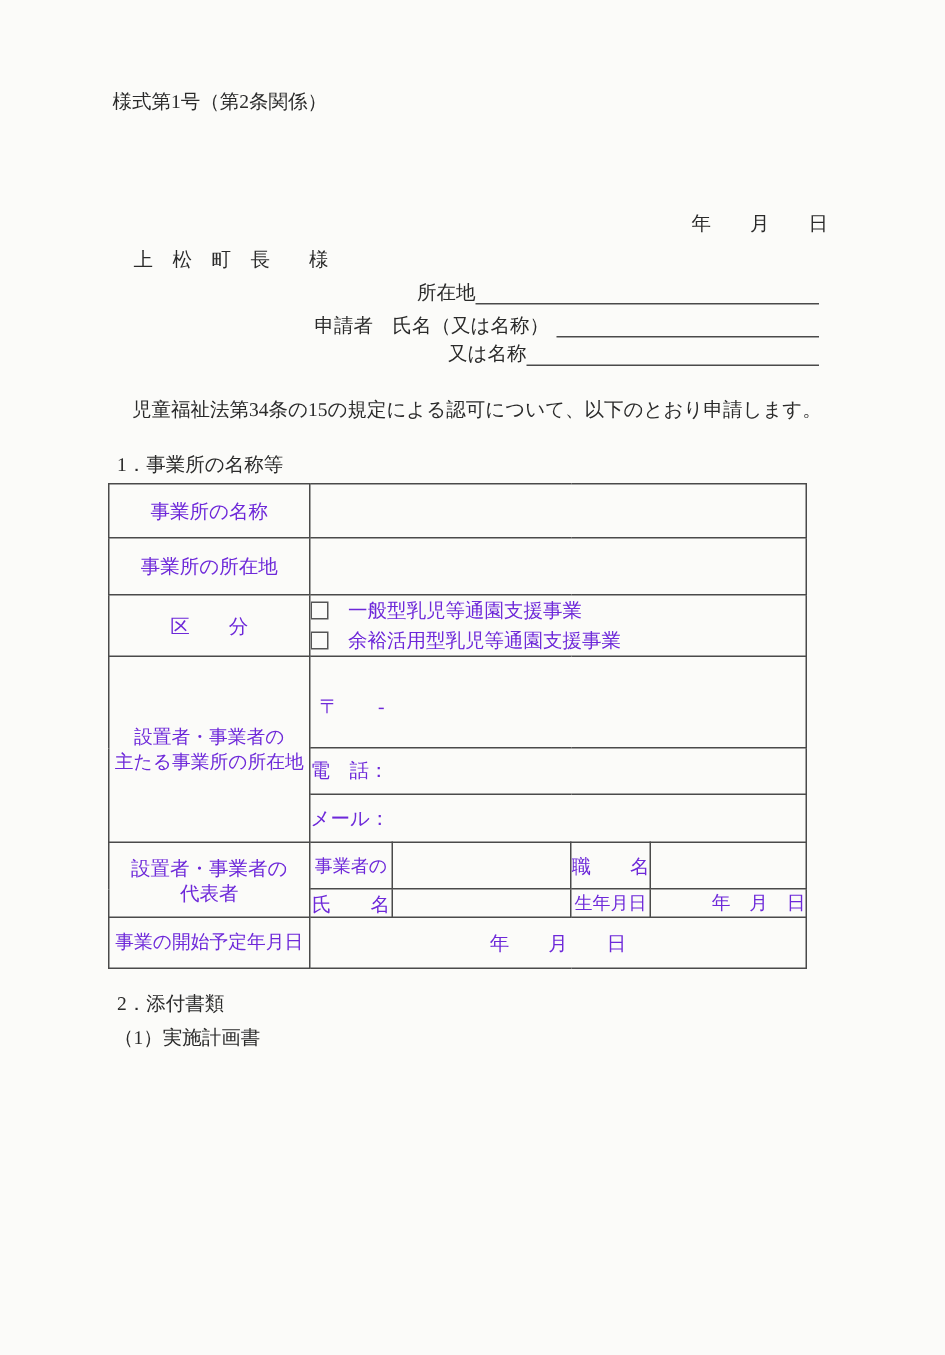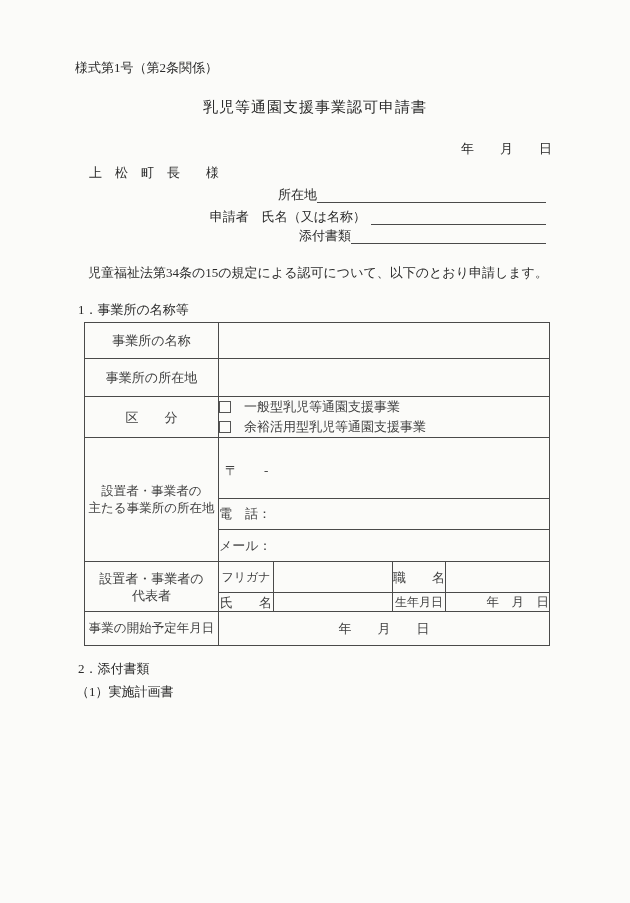--- a/index.html
+++ b/index.html
@@ -23,24 +23,24 @@
   .row-a{top:185px;}  .row-a .app-line{width:229px;}
   .row-b{top:207px;}  .row-b .app-line{width:175px;margin-left:5px;}
   .row-c{top:226px;}  .row-c .app-line{width:195px;}
   .statement{left:88px;top:265px;}
   .sec1{left:78px;top:302px;}
   .sec2{left:78px;top:661px;}
   .att1{left:76px;top:684px;}
   .att2{left:76px;top:707px;}
 
   table.form{
-    position:absolute;left:84px;top:322px;
+    position:absolute;left:72px;top:322px;
     border-collapse:collapse;table-layout:fixed;
     width:465px;
-    font-size:13px;color:#404040;
+    font-size:13px;color:#6d28d9;
   }
   table.form td{
     border:1px solid #4a4a4a;
     padding:0;
     vertical-align:middle;
     overflow:hidden;
   }
   td.hdr{text-align:center;line-height:17px;}
   td.hdr2{text-align:center;line-height:17px;font-size:12.5px;}
   .pad{padding-left:6px;}
@@ -53,36 +53,35 @@
   td.bd-val{text-align:right;padding-right:3px;font-size:12.5px;}
   td.center-val{text-align:center;}
 </style>
 </head>
 <body>
 
 <div class="page">
 
   <div class="abs form-number">様式第1号（第2条関係）</div>
 
-  <div class="abs doc-title">乳児等通園支援事業認可申請書</div>
 
   <div class="abs date-line">年　　月　　日</div>
 
   <div class="abs addressee">上　松　町　長　　様</div>
 
   <div class="app-row row-b">
     <span class="lbl">申請者　氏名（又は名称）</span>
       <span class="app-line"></span>
   </div>
   <div class="app-row row-a">
     <span class="lbl">所在地</span>
       <span class="app-line"></span>
   </div>
   <div class="app-row row-c">
-    <span class="lbl">添付書類</span>
+    <span class="lbl">又は名称</span>
       <span class="app-line"></span>
   </div>
 
   <div class="abs statement">児童福祉法第34条の15の規定による認可について、以下のとおり申請します。</div>
 
   <div class="abs sec1">1．事業所の名称等</div>
 
   <table class="form">
     <colgroup>
       <col style="width:134px">
@@ -126,21 +125,21 @@
       <td colspan="4" class="pad"><span>電　話：</span></td>
     </tr>
     <tr style="height:32px">
       <td colspan="4" class="pad"><span>メール：</span></td>
     </tr>
     <tr style="height:31px">
       <td class="hdr" rowspan="2">
         <div>設置者・事業者の</div>
         <div>代表者</div>
       </td>
-      <td class="small">フリガナ</td>
+      <td class="small">事業者の</td>
       <td></td>
       <td class="hdr">職　　名</td>
       <td></td>
     </tr>
     <tr style="height:19px">
       <td class="hdr">氏　　名</td>
       <td></td>
       <td class="small">生年月日</td>
       <td class="bd-val">年　月　日</td>
     </tr>

